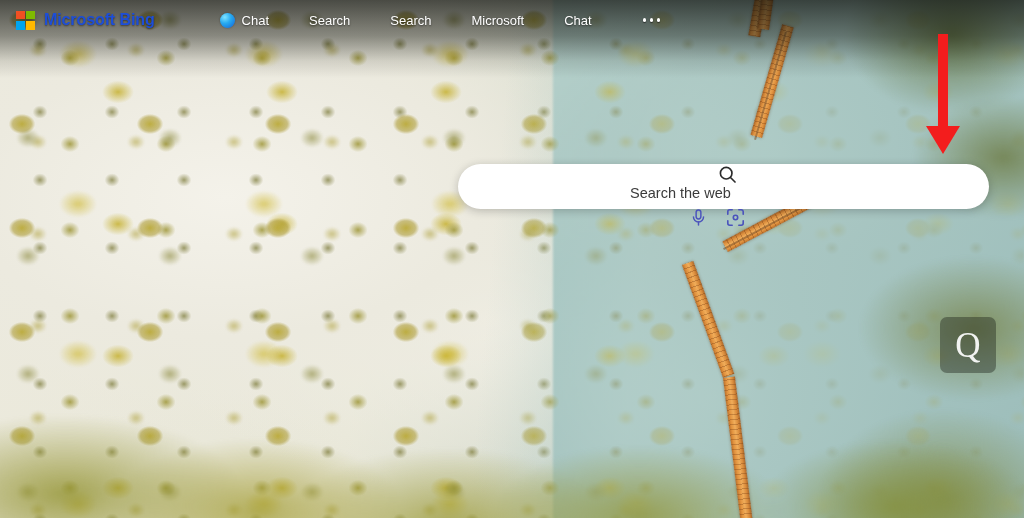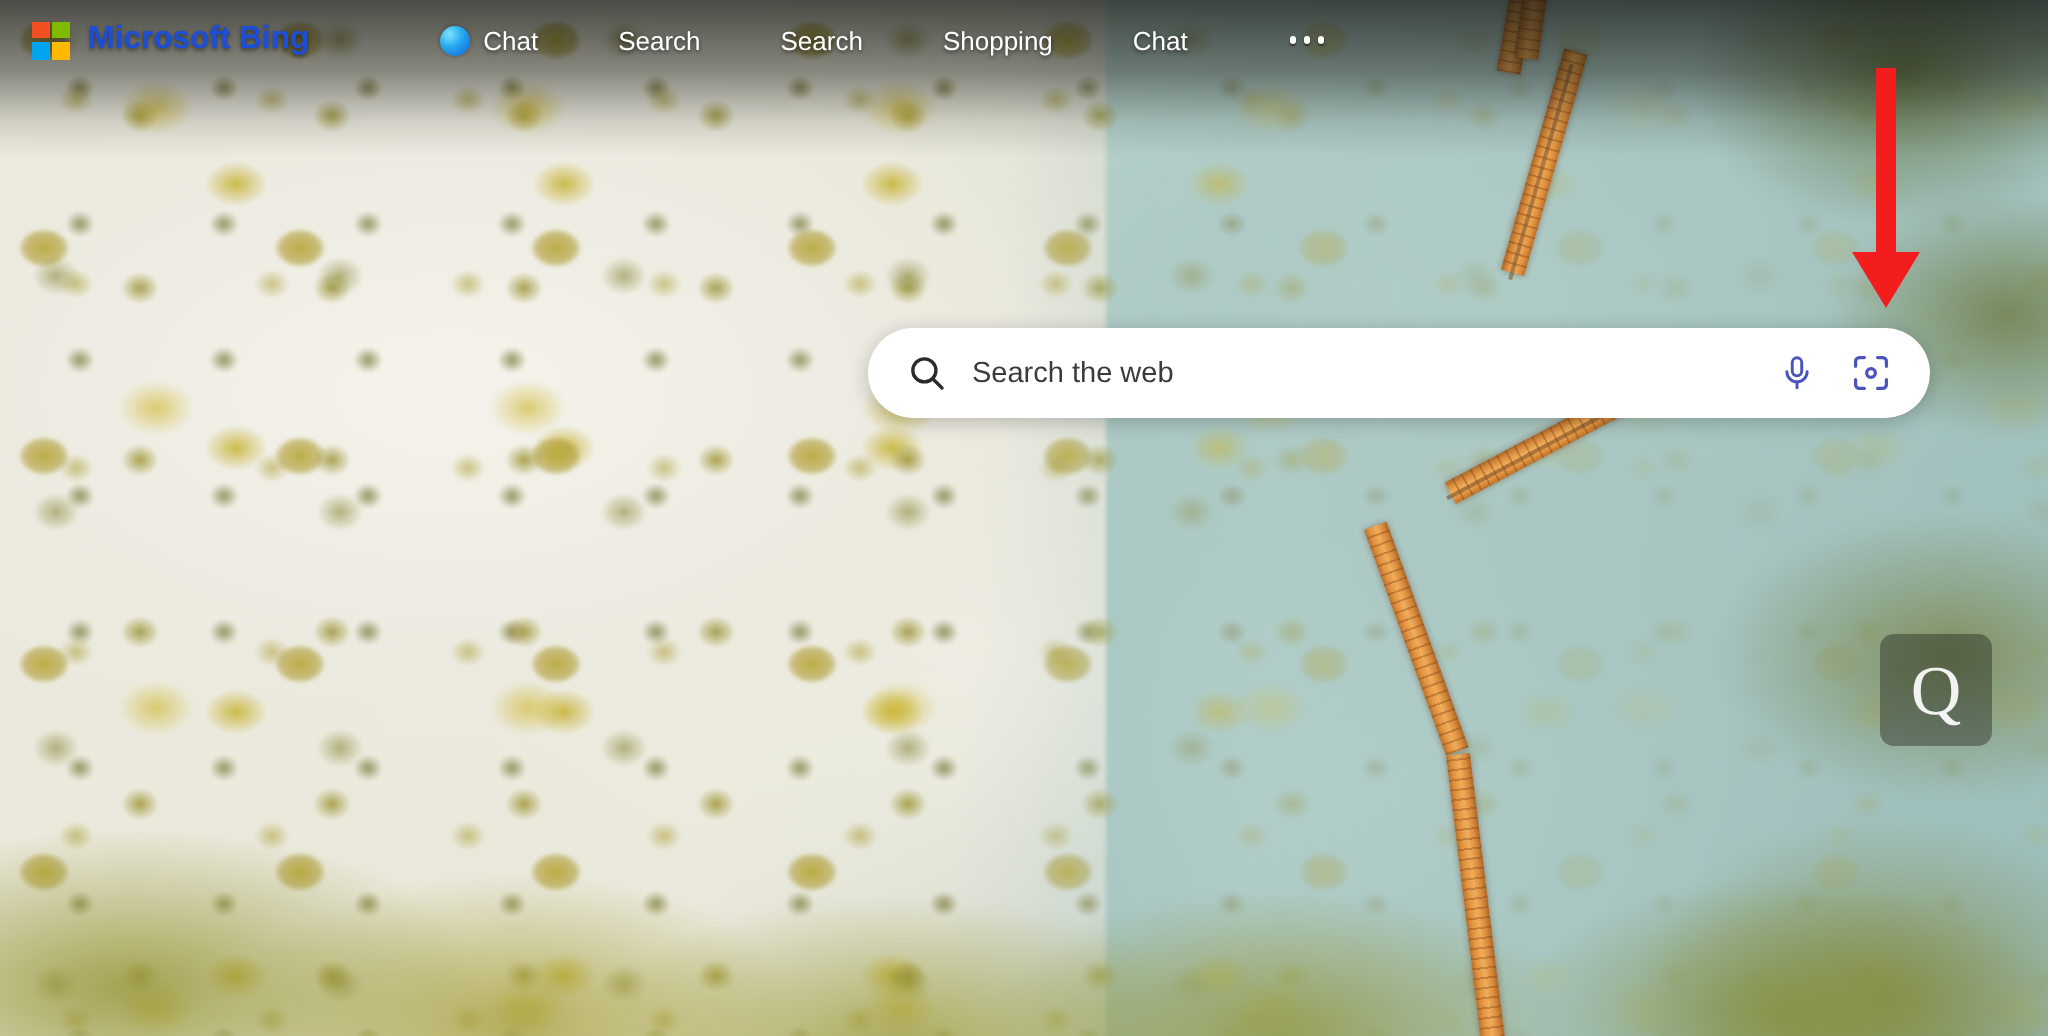--- a/index.html
+++ b/index.html
@@ -210,29 +210,30 @@
     width: 3.5px; height: 3.5px;
     border-radius: 50%;
     background: #ffffff;
     display: block;
     box-shadow: 0 1px 1px rgba(0,0,0,0.5);
   }
 
   
   .searchbar {
     position: absolute;
-    left: 434px;
+    left: 458px;
     top: 164px;
     width: 531px;
     height: 45px;
     background: #ffffff;
     border-radius: 24px;
     display: flex;
     align-items: center;
     box-shadow: 0 2px 10px rgba(0,0,0,0.22);
+    flex-direction: column;
   }
   .search-glass {
     margin-left: 19px;
     margin-right: 12px;
     flex: none;
     display: flex;
     align-items: center;
   }
   .search-input {
     flex: 1 1 auto;
@@ -345,21 +346,21 @@
 
       <a class="nav-item" href="#">
         <span>Search</span>
       </a>
 
       <a class="nav-item" href="#">
         <span>Search</span>
       </a>
 
       <a class="nav-item" href="#">
-        <span>Shopping</span>
+        <span>Microsoft</span>
       </a>
 
       <a class="nav-item" href="#">
         <span>Chat</span>
       </a>
 
       <div class="more-btn" title="More">
         <i></i>
           <i></i>
           <i></i>

